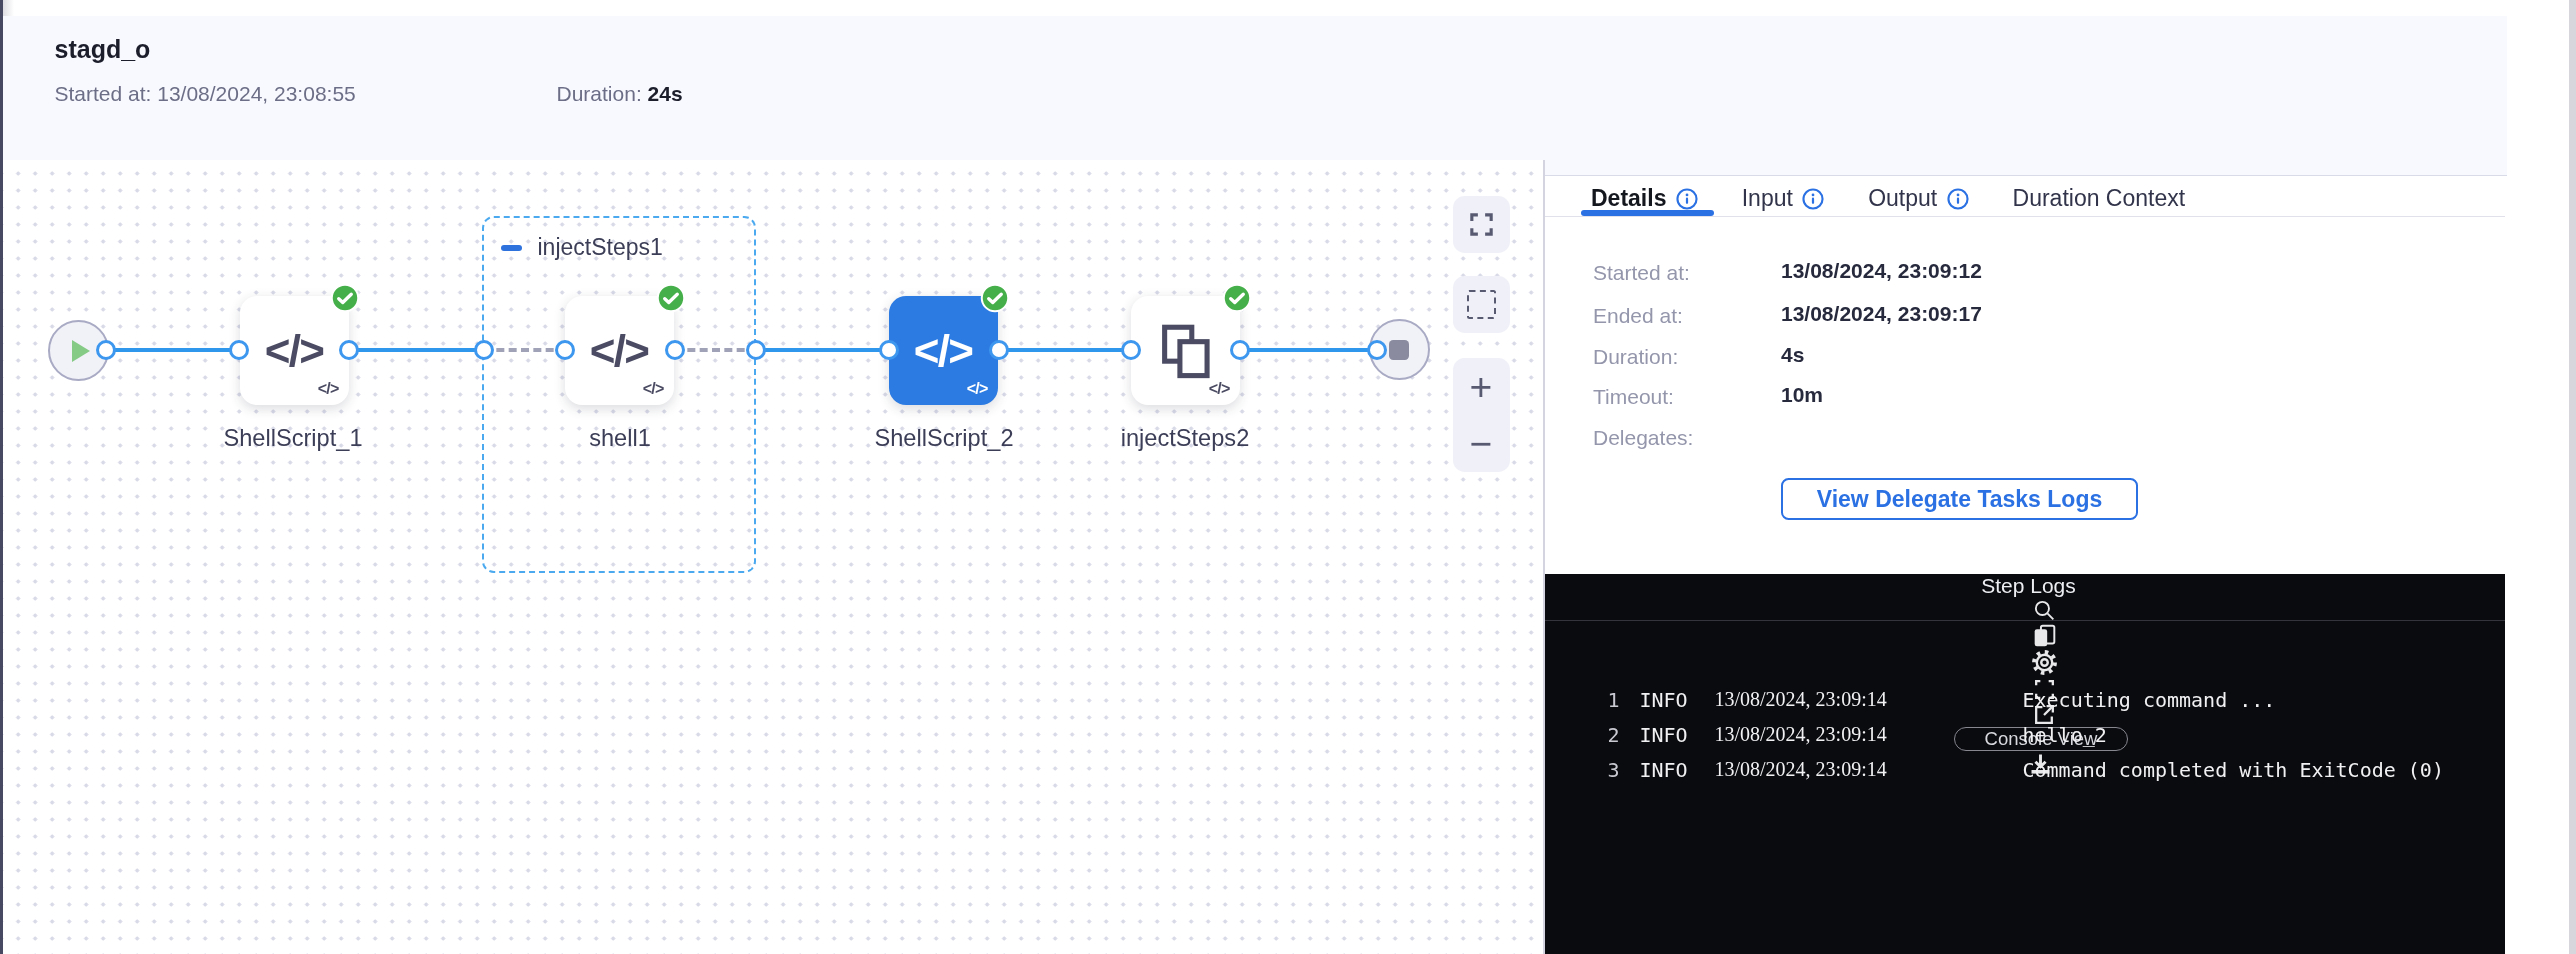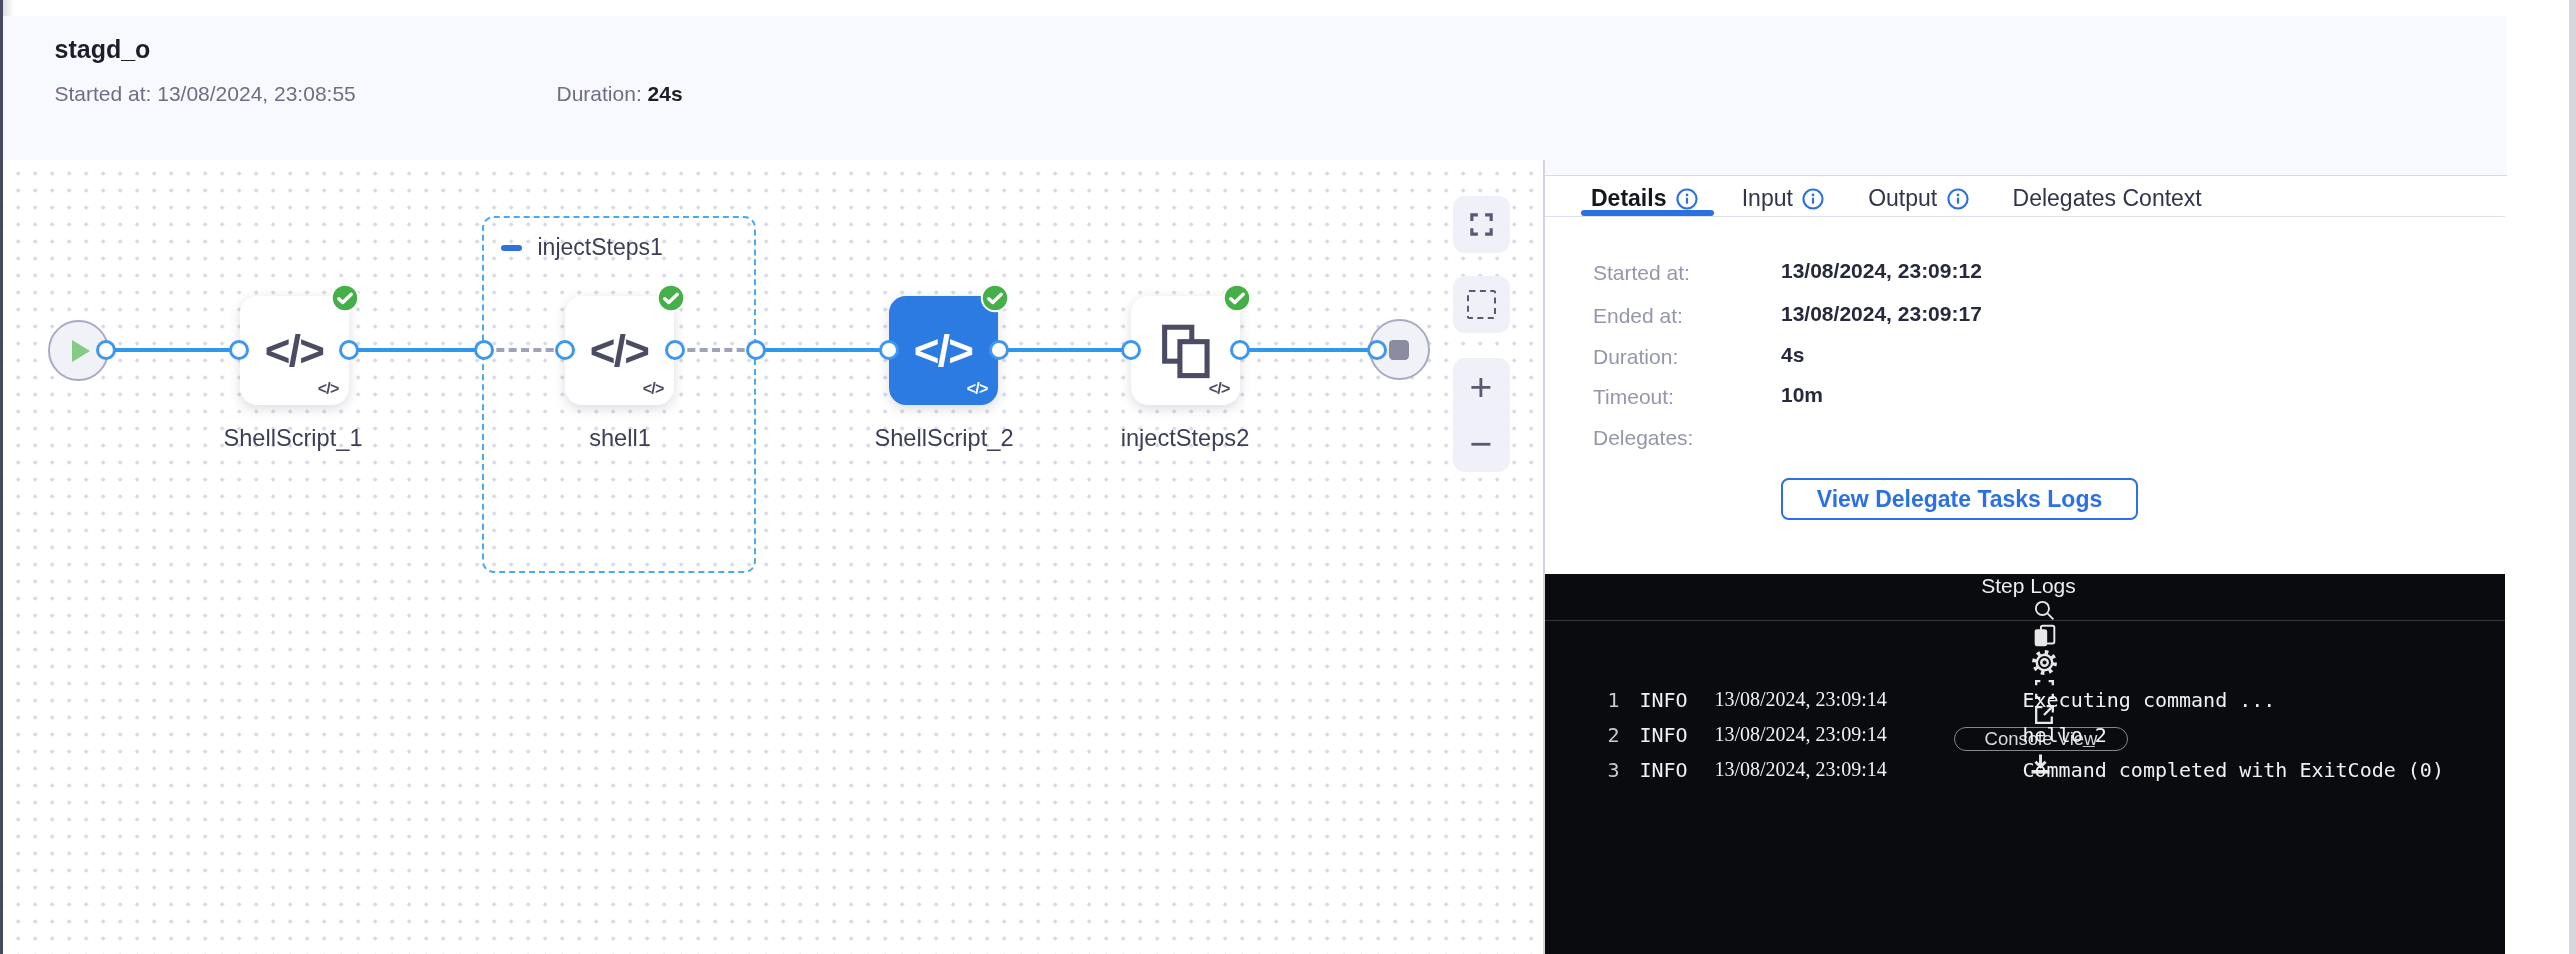--- a/index.html
+++ b/index.html
@@ -209,21 +209,21 @@
     </div>
     <div class="tab">
       <span class="tlabel">Output</span>
       <svg width="22" height="22" viewBox="0 0 24 24">
           <circle cx="12" cy="12" r="10.4" fill="none" stroke="#2b71e3" stroke-width="2.3"></circle>
           <circle cx="12" cy="7.6" r="1.5" fill="#2b71e3"></circle>
           <rect x="10.8" y="10.4" width="2.4" height="7" rx="1.2" fill="#2b71e3"></rect>
         </svg>
     </div>
     <div class="tab">
-      <span class="tlabel">Delegates Context</span>
+      <span class="tlabel">Duration Context</span>
     </div>
   </div>
   <div class="abs tab-underline"></div>
   <div class="abs tabbar-border"></div>
 
   <div class="abs dlabel" style="top:261px;">Started at:</div>
   <div class="abs dvalue" style="top:259px;">13/08/2024, 23:09:12</div>
   <div class="abs dlabel" style="top:304px;">Ended at:</div>
   <div class="abs dvalue" style="top:302px;">13/08/2024, 23:09:17</div>
   <div class="abs dlabel" style="top:345px;">Duration:</div>

